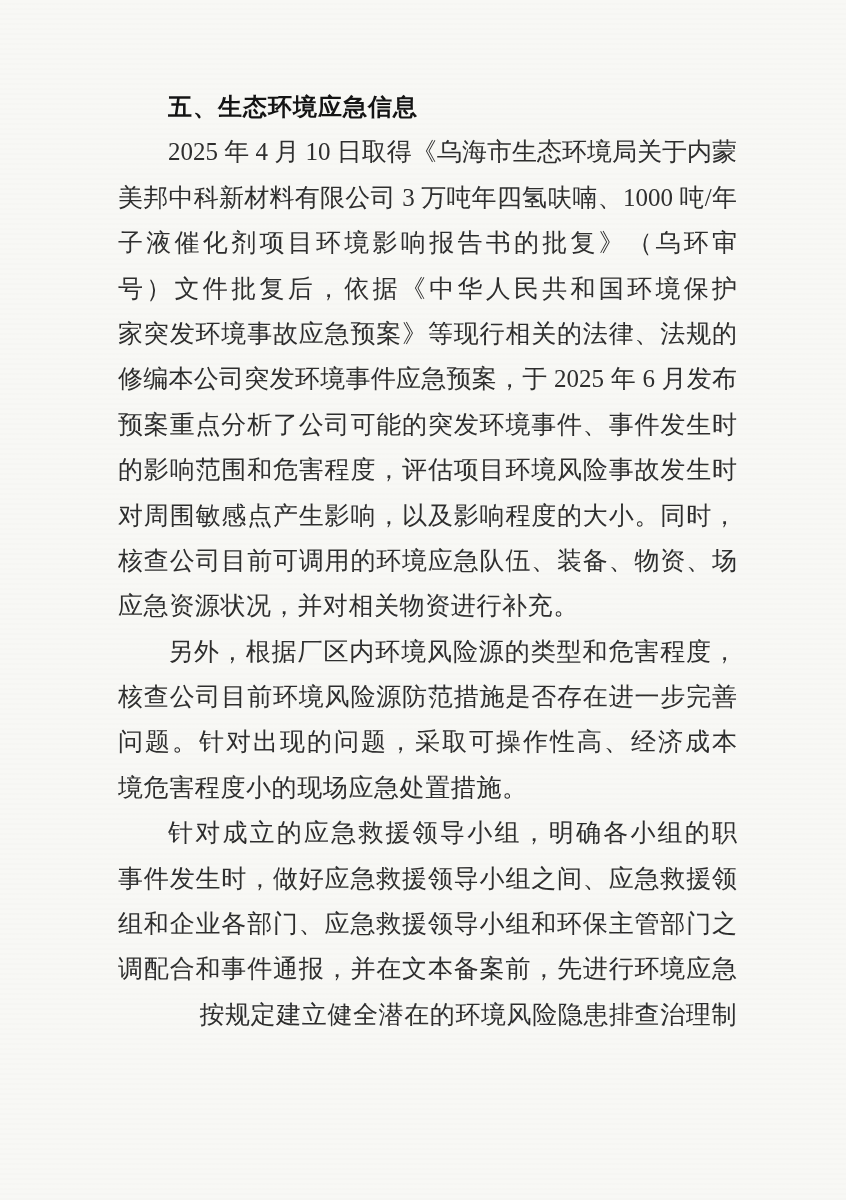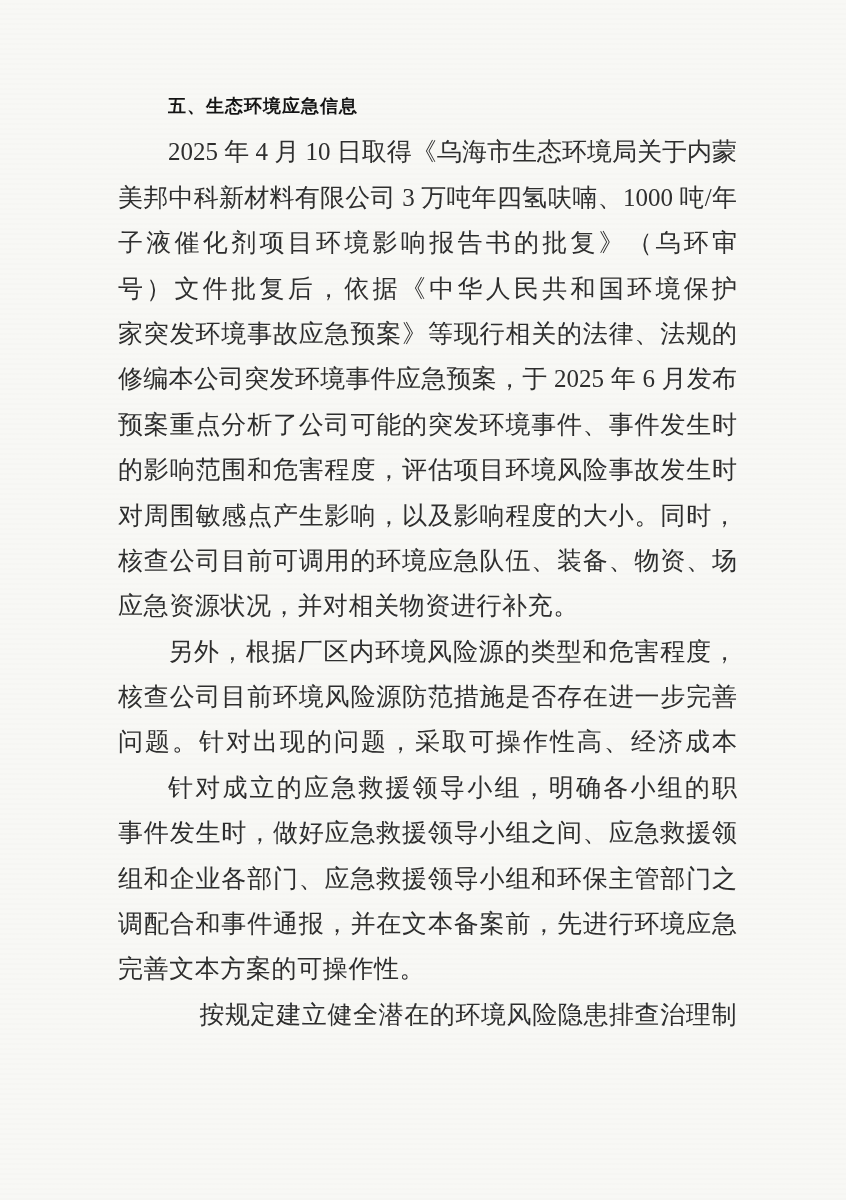--- a/index.html
+++ b/index.html
@@ -23,21 +23,21 @@
   }
   .content{
     position:absolute;
     left:118px;
     top:84px;
     width:619px;
   }
   .heading{
     font-family:"Liberation Sans","DejaVu Sans",sans-serif;
     font-weight:bold;
-    font-size:18px;
+    font-size:24px;
     line-height:45.4px;
     height:45.4px;
     text-indent:50px;
     color:var(--heading);
     letter-spacing:1px;
     white-space:nowrap;
   }
   .paragraph{margin:0;}
   .line{
     font-size:25px;
@@ -72,26 +72,26 @@
           <div class="line">预案重点分析了公司可能的突发环境事件、事件发生时产生</div>
           <div class="line">的影响范围和危害程度，评估项目环境风险事故发生时是否</div>
           <div class="line">对周围敏感点产生影响，以及影响程度的大小。同时，重点</div>
           <div class="line">核查公司目前可调用的环境应急队伍、装备、物资、场所等</div>
           <div class="line last">应急资源状况，并对相关物资进行补充。</div>
         </div>
         <div class="paragraph">
           <div class="line first">另外，根据厂区内环境风险源的类型和危害程度，重点</div>
           <div class="line">核查公司目前环境风险源防范措施是否存在进一步完善的</div>
           <div class="line">问题。针对出现的问题，采取可操作性高、经济成本低、环</div>
+          <div class="line last">境危害程度小的现场应急处置措施。</div>
         </div>
         <div class="paragraph">
           <div class="line first">针对成立的应急救援领导小组，明确各小组的职责。在</div>
           <div class="line">事件发生时，做好应急救援领导小组之间、应急救援领导小</div>
           <div class="line">组和企业各部门、应急救援领导小组和环保主管部门之间协</div>
           <div class="line">调配合和事件通报，并在文本备案前，先进行环境应急演练，</div>
-          <div class="line last">完善文本方案的可操作性。</div>
         </div>
         <div class="paragraph">
           <div class="line first last">按规定建立健全潜在的环境风险隐患排查治理制度，定</div>
         </div>
       </div>
   </div>
 </div>
 
 </body></html>

